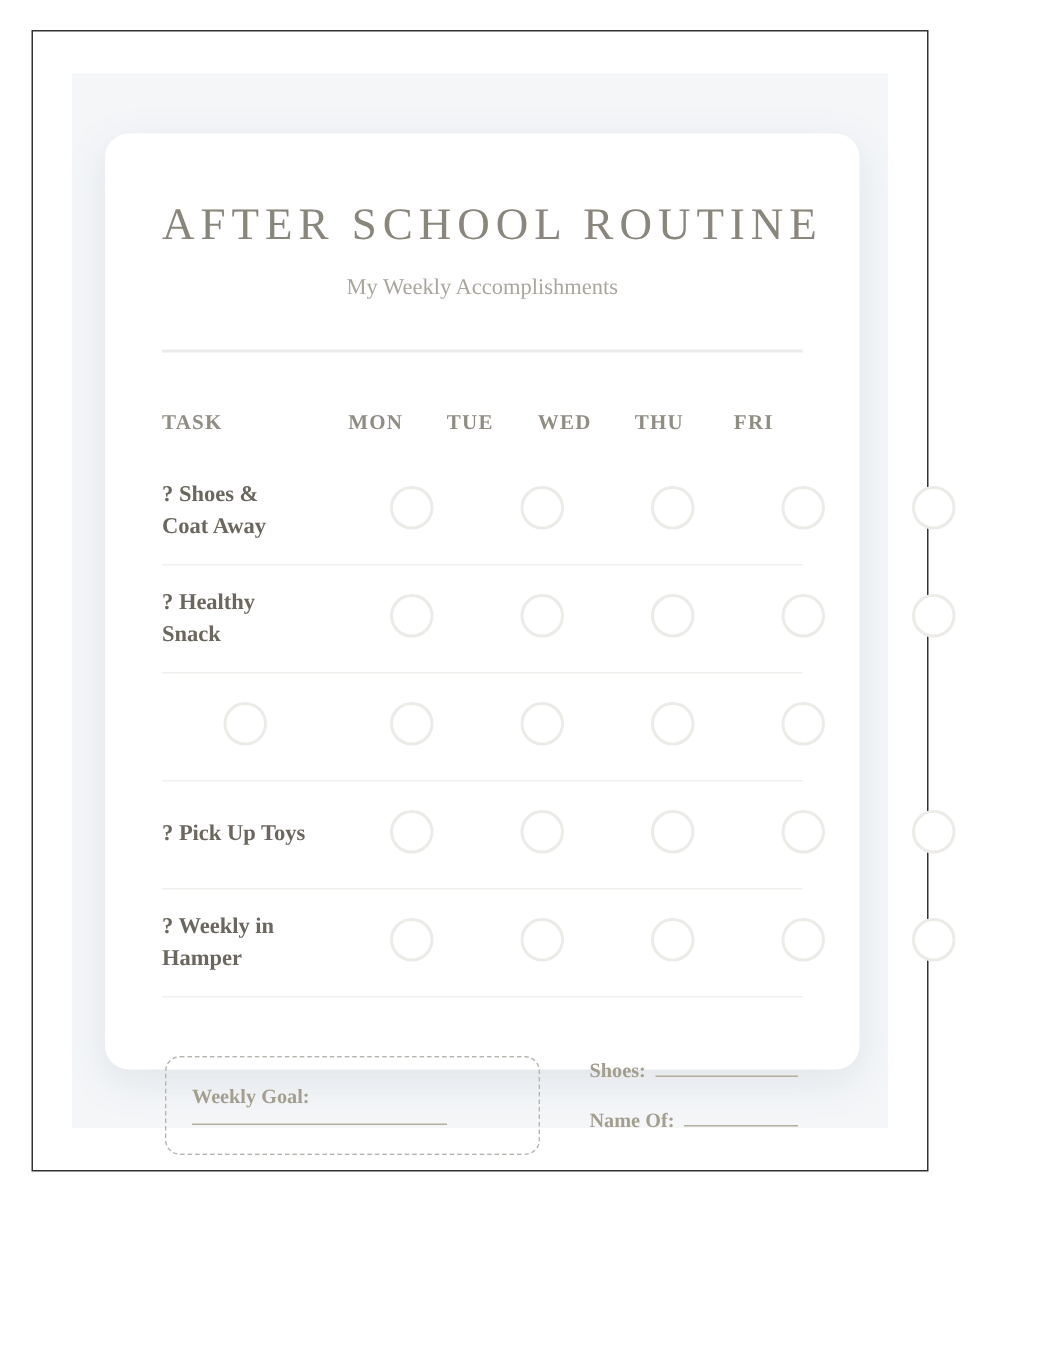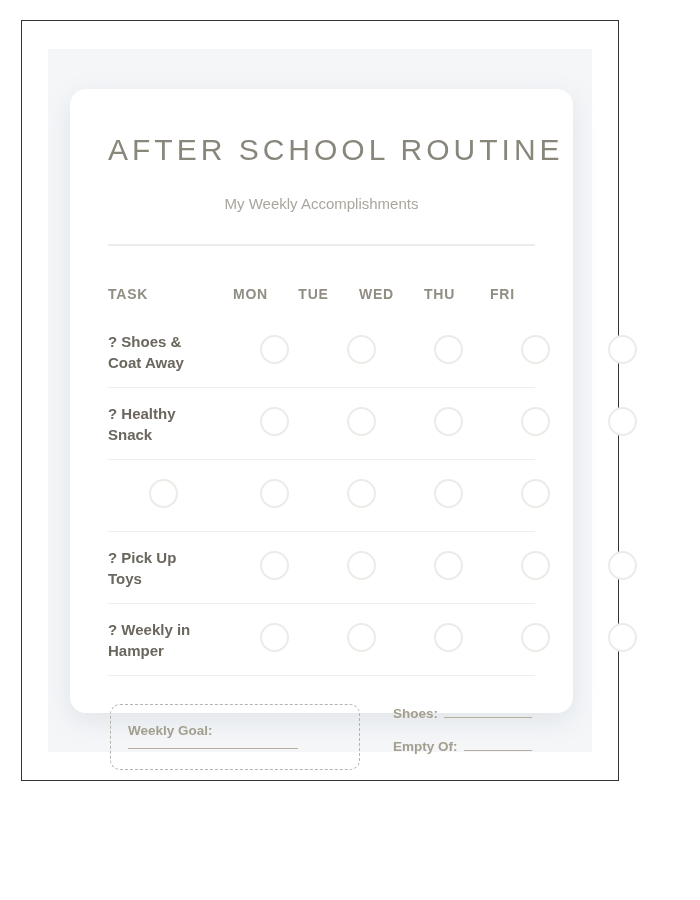--- a/index.html
+++ b/index.html
@@ -5,20 +5,21 @@
   * { margin: 0; padding: 0; box-sizing: border-box; }
   html, body { background: #ffffff; }
   body { font-family: "Liberation Sans", sans-serif; }
 
   .screen {
     position: relative;
     width: 700px;
     height: 900px;
     background: #ffffff;
     overflow: hidden;
+    font-family: Liberation Serif, serif;
   }
 
   .page-border {
     position: absolute;
     left: 21px; top: 20px;
     width: 598px; height: 761px;
     border: 1.5px solid #333333;
     background: #ffffff;
   }
 
@@ -43,21 +44,21 @@
     margin-top: 44px;
     text-align: center;
     font-size: 30px;
     font-weight: 300;
     letter-spacing: 4px;
     color: #89867c;
     white-space: nowrap;
   }
 
   .subtitle {
-    margin-top: 28px;
+    margin-top: 17px;
     text-align: center;
     font-size: 15px;
     color: #a9a69d;
   }
 
   .divider {
     margin-top: 32px;
     border: none;
     border-top: 2px solid #ebebe9;
   }
@@ -221,18 +222,18 @@
     <div class="goal-label">Weekly Goal:</div>
     <div class="goal-line"></div>
   </div>
 
   <div class="name-block">
     <div class="field-row">
       <span class="field-label">Shoes:</span>
       <span class="field-line"></span>
     </div>
     <div class="field-row">
-      <span class="field-label">Empty Of:</span>
+      <span class="field-label">Name Of:</span>
       <span class="field-line"></span>
     </div>
   </div>
 
 </div>
 
 </body></html>

